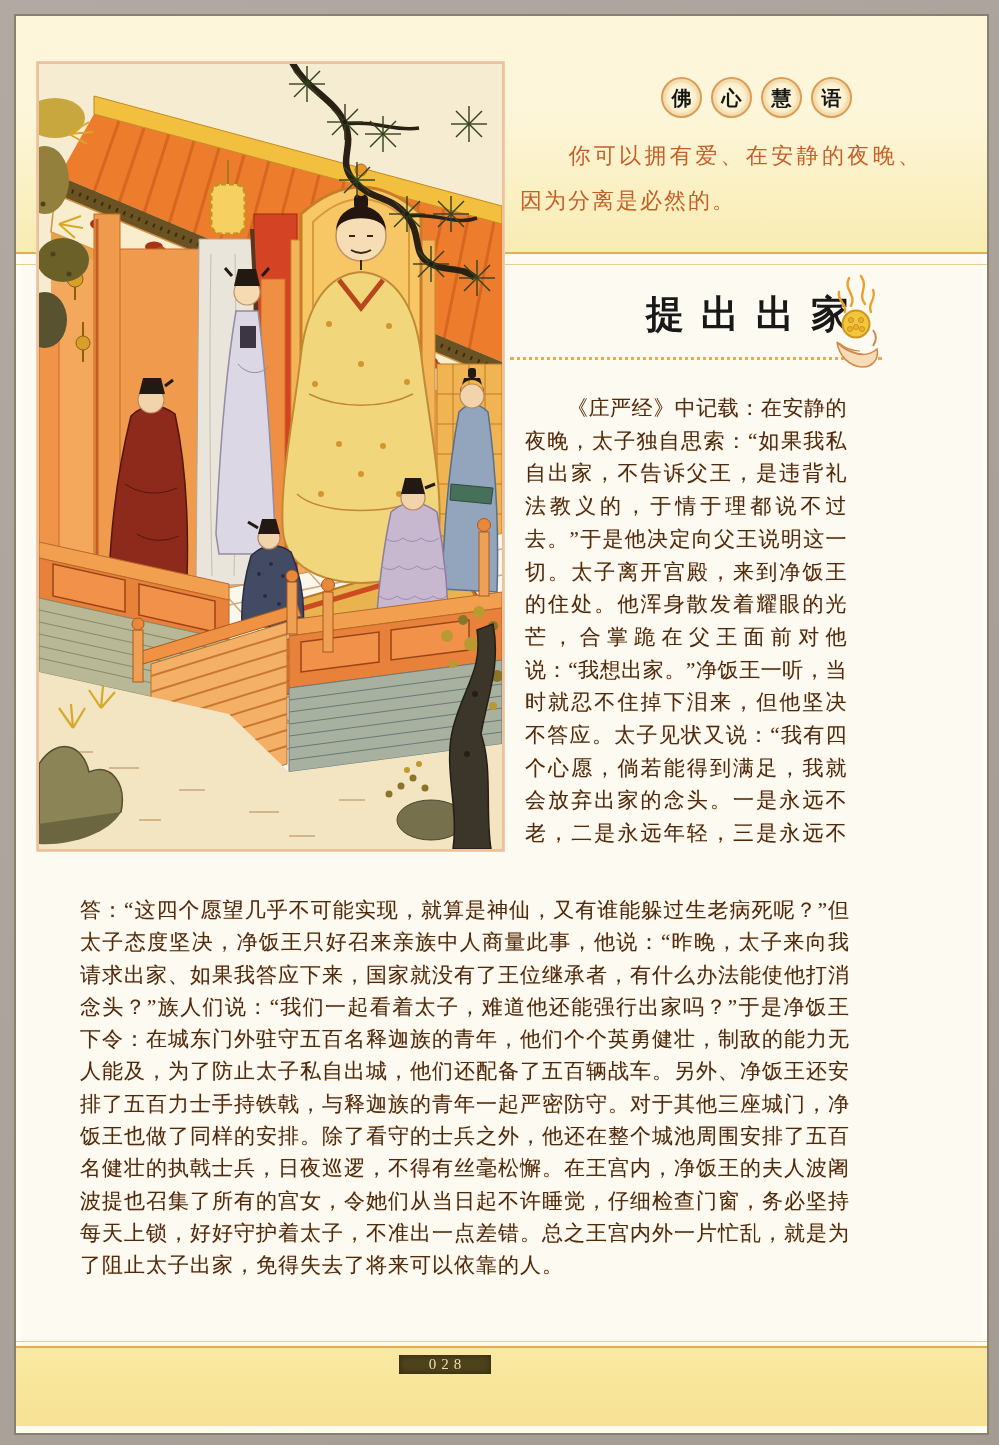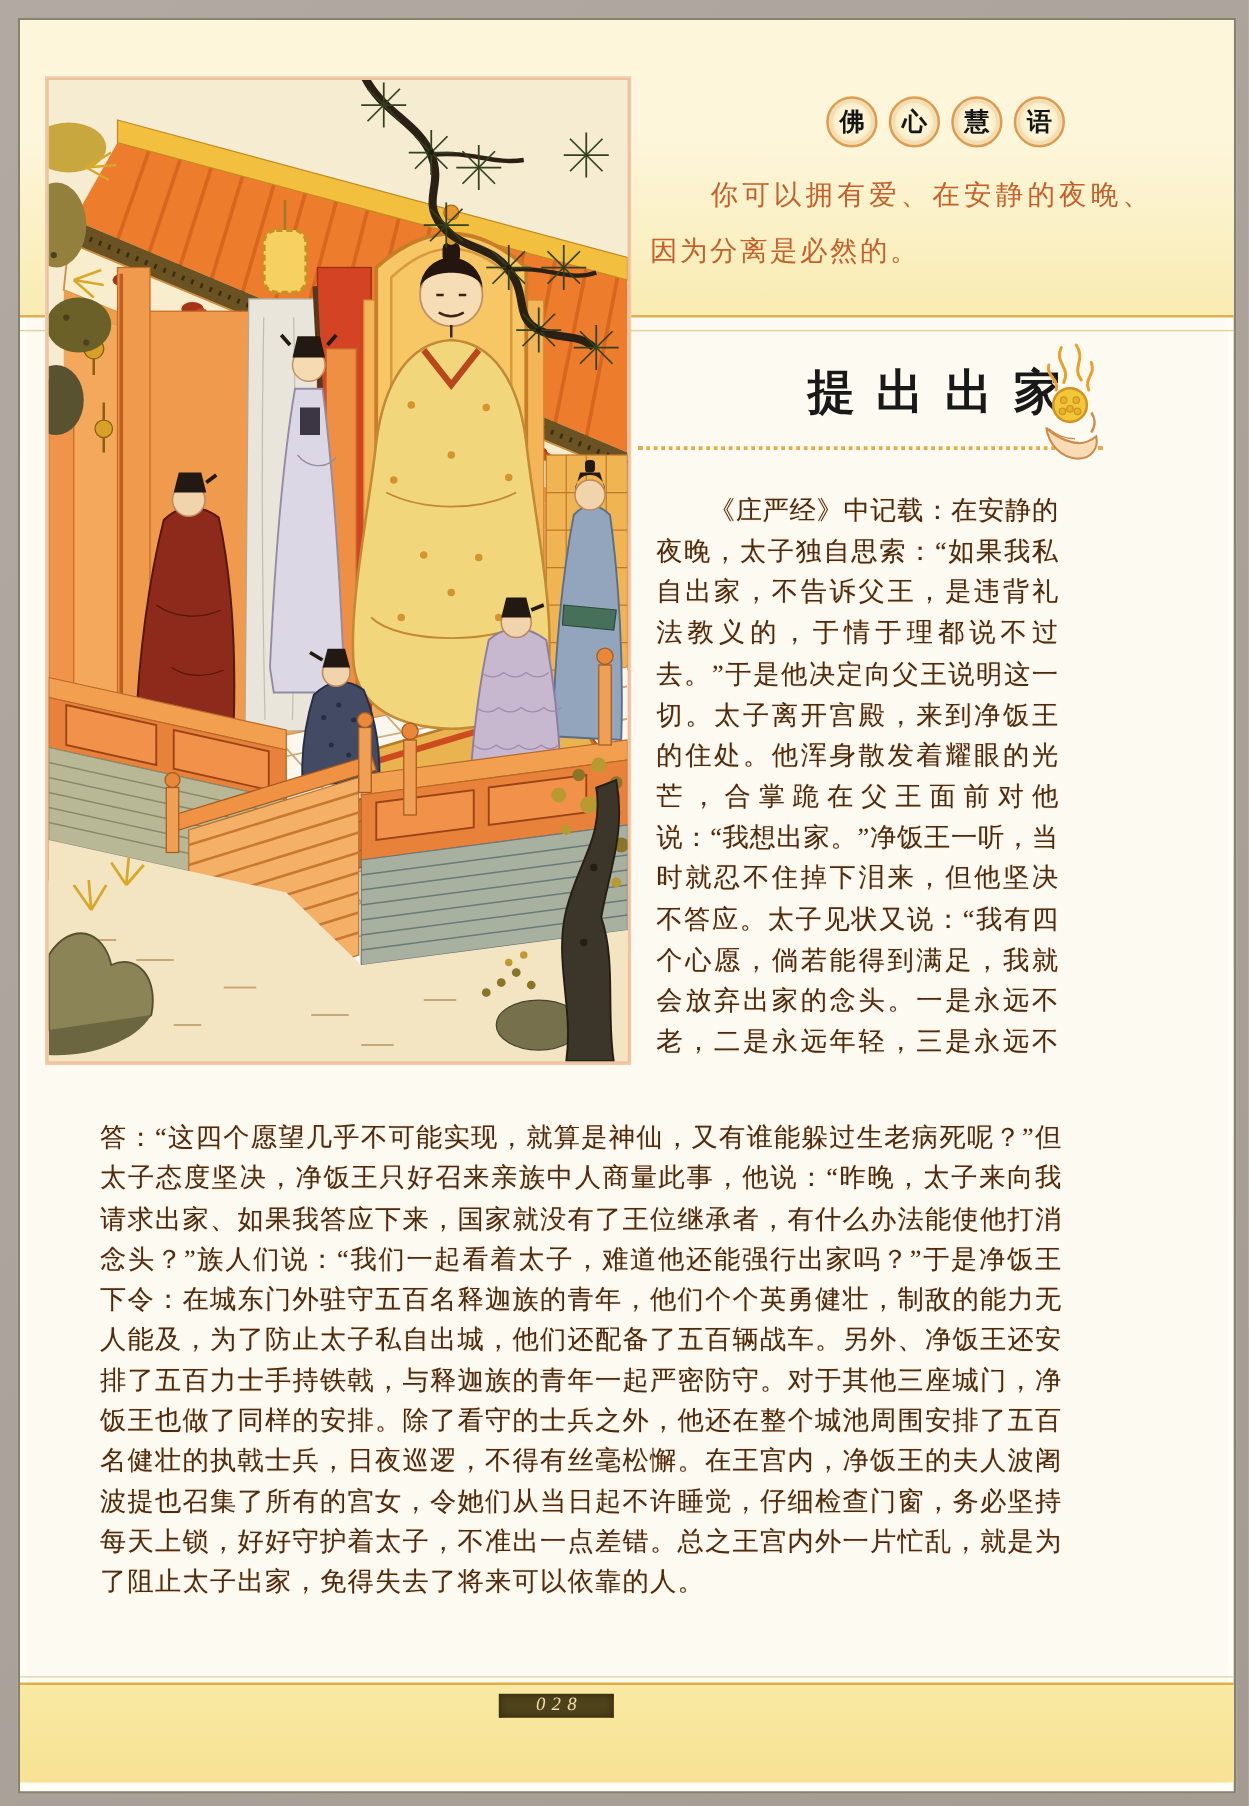--- a/index.html
+++ b/index.html
@@ -66,21 +66,21 @@
   
   .hairline{position:absolute;left:0;right:0;top:1325px;height:1px;background:#ddcfaa;z-index:1;}
   .band-bottom{
     position:absolute;left:0;right:0;top:1330px;height:78px;z-index:1;
     background:linear-gradient(#f9e9a2,#f7e294);
     border-top:2px solid #dfae4a;
   }
   .pagenum{
     position:absolute;left:383px;top:1339px;width:92px;height:19px;z-index:2;
     background:#4f431c;box-shadow:inset 0 0 7px #2e2708;
-    color:#f1dfae;font-style:italic;font-size:15px;line-height:19px;
+    color:#f1dfae;font-size:15px;line-height:19px;
     letter-spacing:5px;text-align:center;text-indent:5px;
   }
 </style>
 </head>
 <body>
 
 <div class="outer">
   <div class="page">
 
     <div class="band-top"></div>

